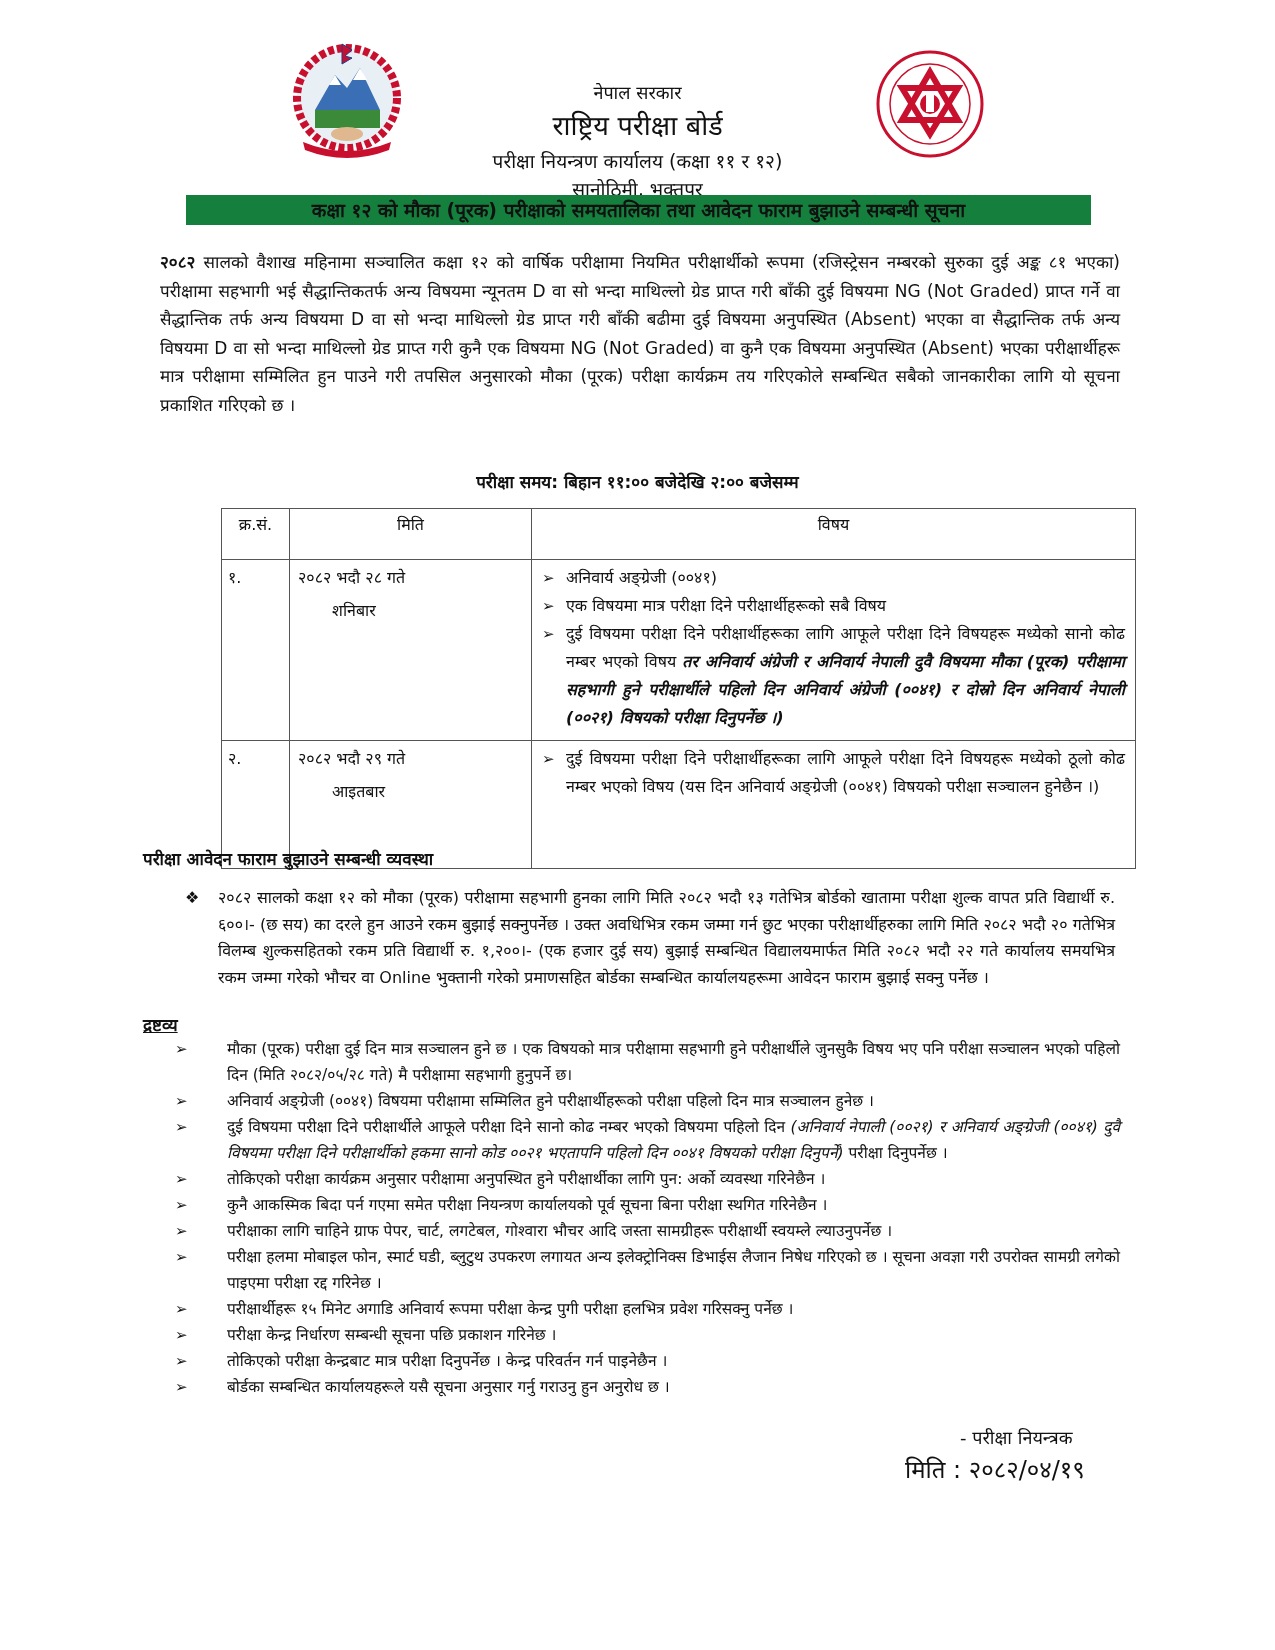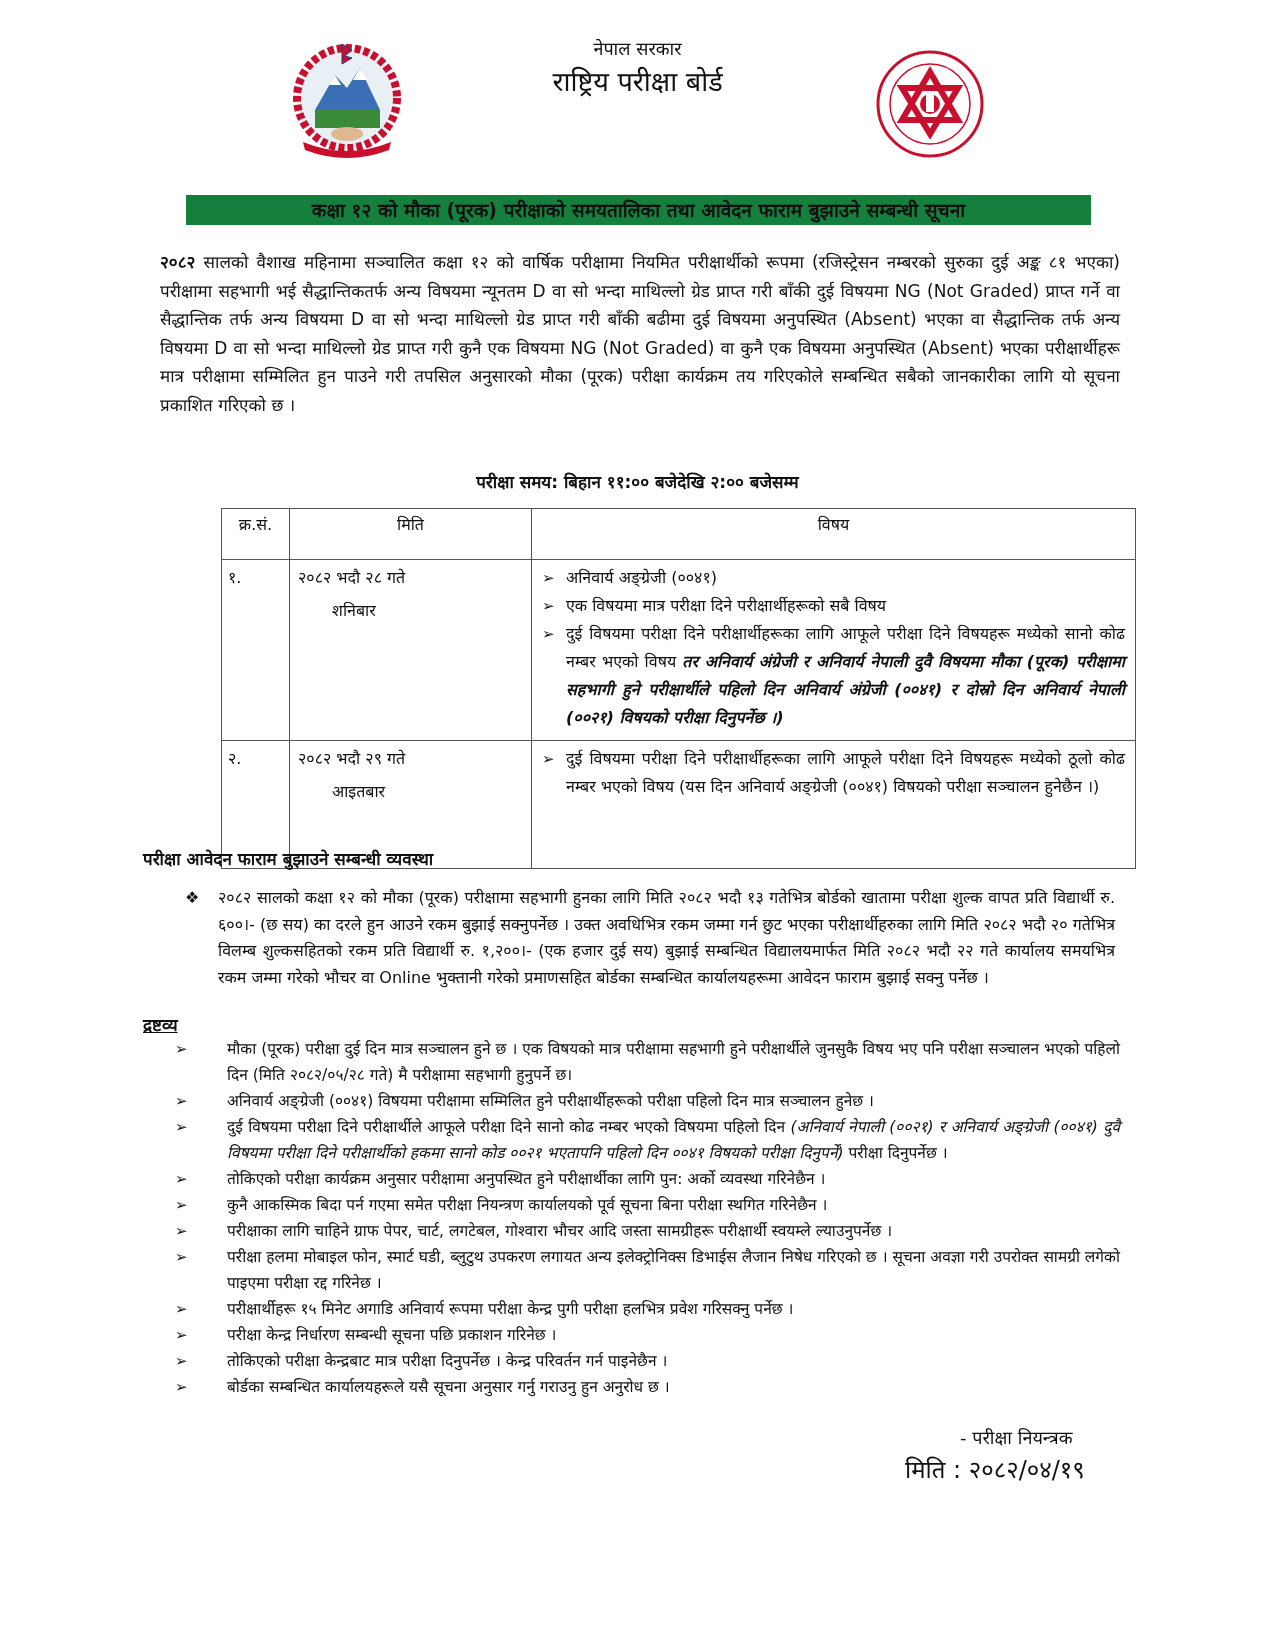--- a/index.html
+++ b/index.html
@@ -3,21 +3,21 @@
 <meta charset="utf-8">
 <style>
   html, body { margin: 0; padding: 0; background: #ffffff; }
   body { width: 1275px; height: 1650px; position: relative; overflow: hidden;
          font-family: "DejaVu Sans", sans-serif; color: #111; }
   .page { position: absolute; left: 0; top: 0; width: 1275px; height: 1650px; }
 
   
   .logo-left { position: absolute; left: 285px; top: 40px; width: 125px; height: 120px; }
   .logo-right { position: absolute; left: 870px; top: 42px; width: 120px; height: 120px; }
-  .hdr { position: absolute; left: 0; width: 1275px; text-align: center; }
+  .hdr { position: absolute; left: 0; width: 1275px; text-align: center; margin-top: 44px; }
   .hdr-gov { top: 36px; font-size: 18px; }
   .hdr-board { top: 62px; font-size: 27px; }
   .hdr-office { top: 104px; font-size: 19px; }
   .hdr-addr { top: 132px; font-size: 19px; }
 
   .title-bar { position: absolute; left: 186px; top: 195px; width: 905px; height: 30px;
                background: #15803d; font-weight: bold; font-size: 19px; line-height: 30px;
                text-align: center; white-space: nowrap; overflow: hidden; }
 
   .intro { position: absolute; left: 160px; top: 248px; width: 960px; font-size: 17px;
@@ -74,20 +74,22 @@
       <polygon points="75,28 82,40 68,40" fill="#fff"></polygon>
       <rect x="30" y="70" width="65" height="18" fill="#3a8a3a"></rect>
       <ellipse cx="62" cy="94" rx="16" ry="7" fill="#e0b890"></ellipse>
       <path d="M57 4 L57 24 L67 18 L60 16 L67 10 Z" fill="#c8102e" stroke="#1a3d8f" stroke-width="1"></path>
       <path d="M18 102 Q62 120 106 102 L104 110 Q62 126 20 110 Z" fill="#c8102e"></path>
     </svg>
   </div>
 
   <div class="hdr hdr-gov">नेपाल सरकार</div>
   <div class="hdr hdr-board">राष्ट्रिय परीक्षा बोर्ड</div>
+  <div class="hdr hdr-office">परीक्षा नियन्त्रण कार्यालय (कक्षा ११ र १२)</div>
+  <div class="hdr hdr-addr">सानोठिमी, भक्तपुर</div>
 
   <div class="logo-right">
     <svg width="120" height="120" viewBox="0 0 120 120">
       <circle cx="60" cy="62" r="52" fill="#fff" stroke="#c8102e" stroke-width="3"></circle>
       <circle cx="60" cy="62" r="40" fill="none" stroke="#c8102e" stroke-width="1.5"></circle>
       <polygon points="60,30 88,78 32,78" fill="none" stroke="#c8102e" stroke-width="6"></polygon>
       <polygon points="60,92 32,46 88,46" fill="none" stroke="#c8102e" stroke-width="6"></polygon>
       <circle cx="60" cy="62" r="10" fill="#c8102e"></circle>
       <rect x="56" y="52" width="8" height="18" fill="#fff"></rect>
     </svg>

